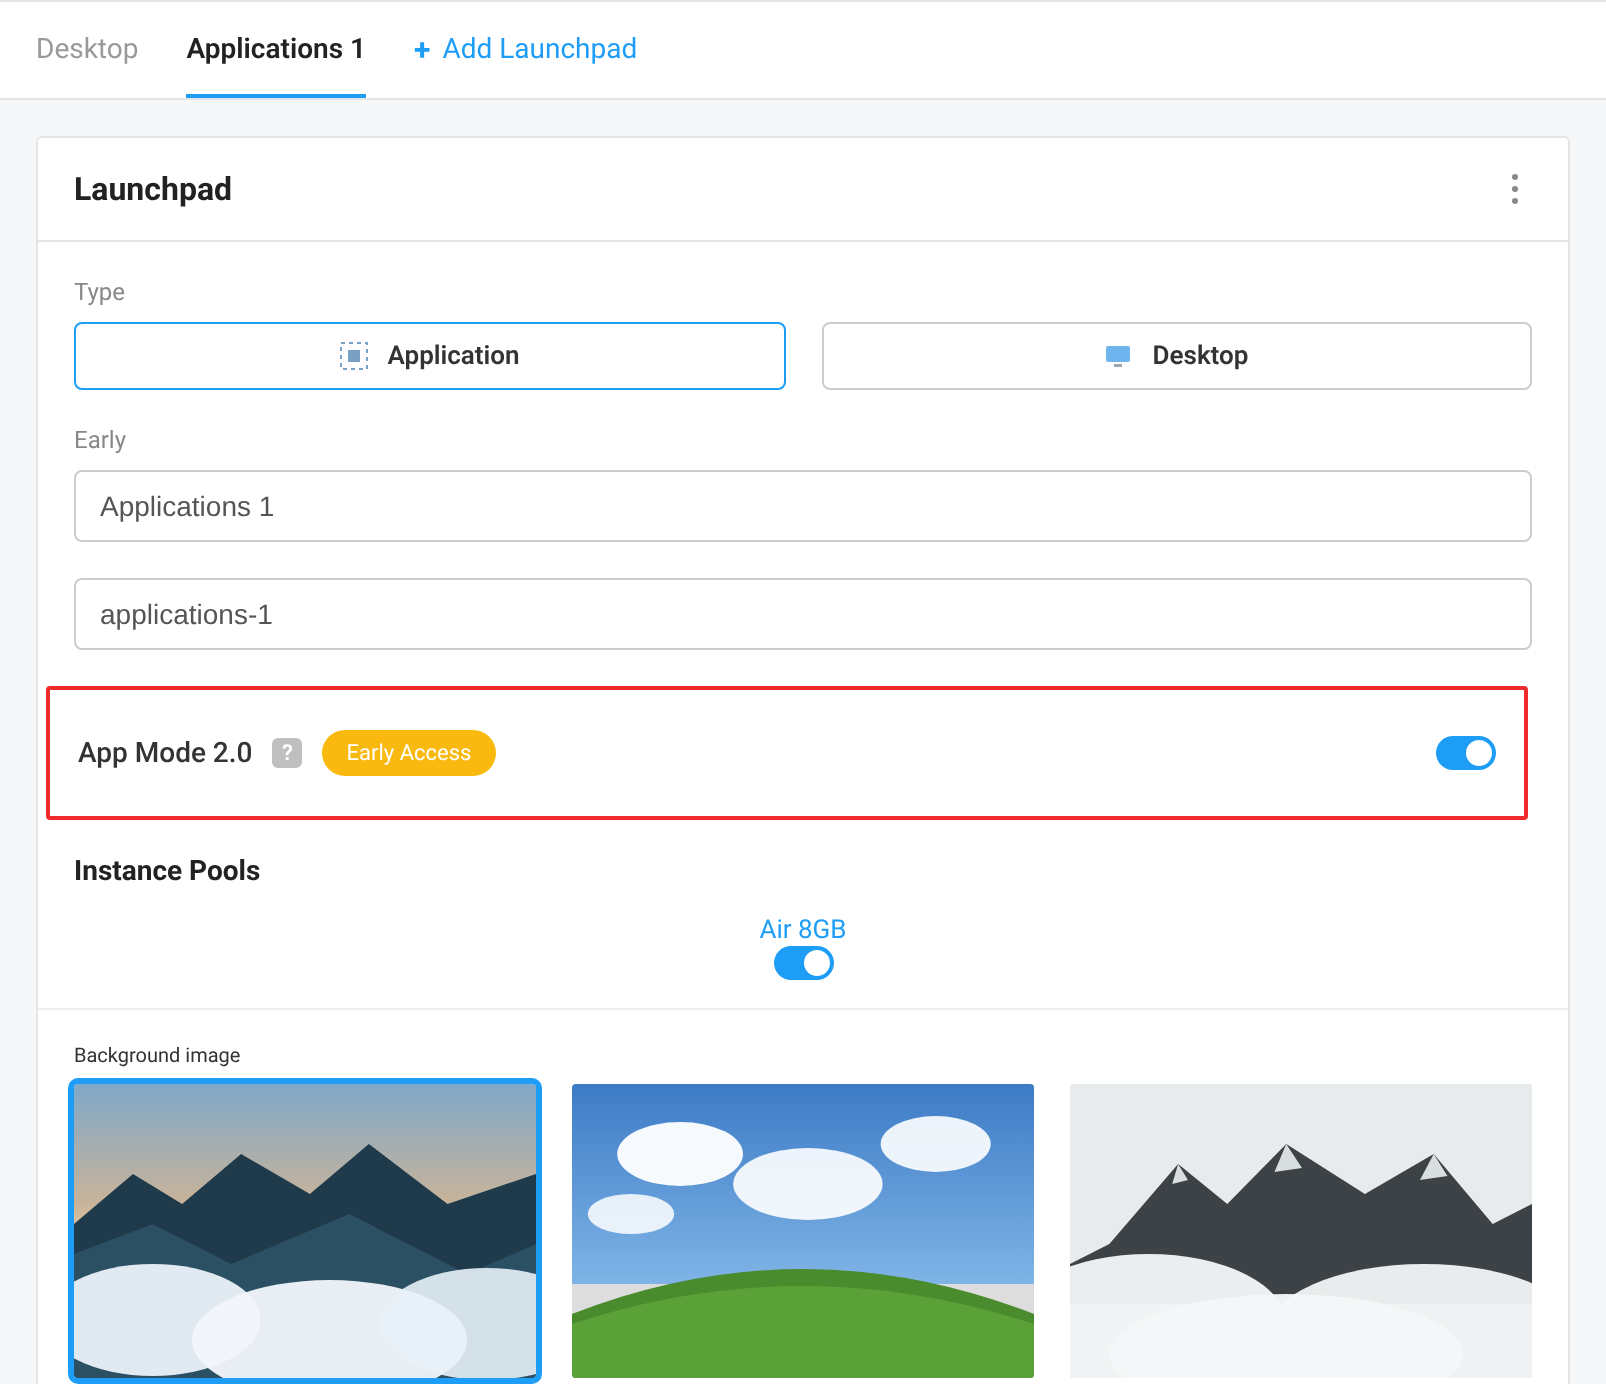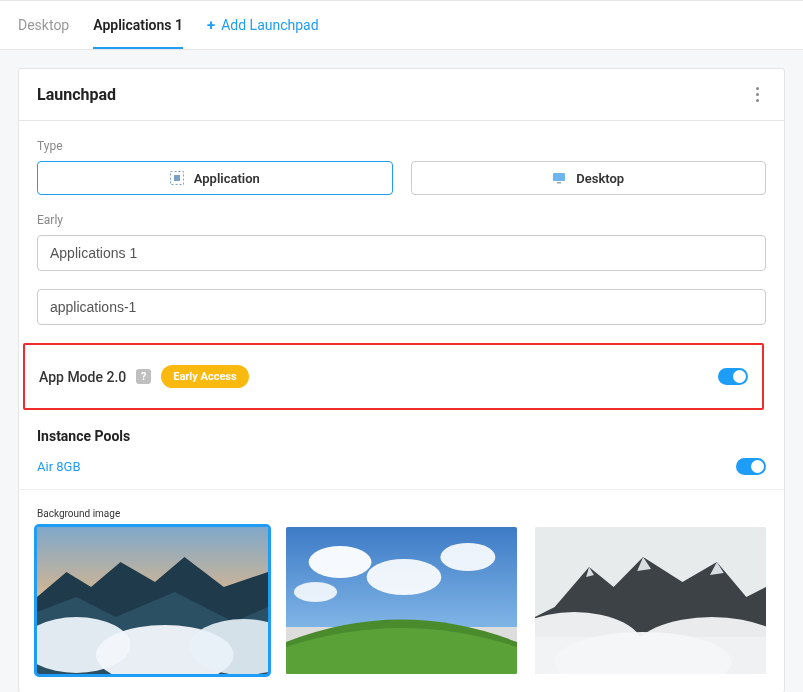--- a/index.html
+++ b/index.html
@@ -20,24 +20,24 @@
 .label { font-size: 12px; color: #888; margin-bottom: 8px; display: block; }
 .seg { display: flex; gap: 18px; }
 .seg-btn { flex: 1; border: 1px solid #ccc; border-radius: 4px; height: 34px; display: flex; align-items: center; justify-content: center; gap: 10px; font-size: 13px; font-weight: 600; color: #333; cursor: pointer; background: #fff; }
 .seg-btn.selected { border: 1.5px solid #1e9df7; }
 .seg-ico { width: 14px; height: 14px; display: inline-flex; align-items: center; justify-content: center; }
 .text-input { width: 100%; border: 1px solid #ccc; border-radius: 4px; height: 36px; padding: 0 12px; font-size: 14px; color: #555; }
 .highlight-box { border: 2px solid #ef2b2b; border-radius: 2px; padding: 20px 14px; margin: 18px 20px 4px 4px; display: flex; align-items: center; justify-content: space-between; }
 .hb-left { display: flex; align-items: center; gap: 10px; }
 .hb-title { font-size: 14px; color: #333; font-weight: 500; }
 .help-ico { width: 15px; height: 15px; background: #bfbfbf; border-radius: 3px; color: #fff; font-size: 11px; display: flex; align-items: center; justify-content: center; font-weight: 700; }
-.badge { background: #f9b90f; color: #fff; font-size: 11px; padding: 5px 12px; border-radius: 999px; font-weight: 700; }
+.badge { background: #f9b90f; color: #fff; font-size: 11px; padding: 5px 12px; border-radius: 999px; font-weight: 400; }
 .toggle { width: 30px; height: 17px; background: #1e9df7; border-radius: 999px; position: relative; cursor: pointer; }
 .toggle::after { content: ""; position: absolute; right: 2px; top: 2px; width: 13px; height: 13px; background: #fff; border-radius: 50%; }
-.instance-row { display: flex; justify-content: space-between; align-items: center; padding: 14px 18px 14px 18px; border-bottom: 1px solid #eee; }
+.instance-row { display: flex; justify-content: space-between; align-items: center; padding: 14px 18px 14px 18px; border-bottom: 1px solid #eee; flex-direction: column; }
 .instance-title { font-size: 14px; font-weight: 700; color: #222; padding: 14px 18px 0 18px; }
 .instance-name { color: #1e9df7; font-size: 13px; cursor: pointer; }
 .thumbs { display: flex; gap: 18px; padding: 0 18px; }
 .thumb { width: 235px; height: 147px; border-radius: 2px; background: #ddd; cursor: pointer; overflow: hidden; }
 .thumb.selected { outline: 3px solid #1e9df7; }
 .thumb svg { width: 100%; height: 100%; display: block; }
 </style>
 </head>
 <body>
 

